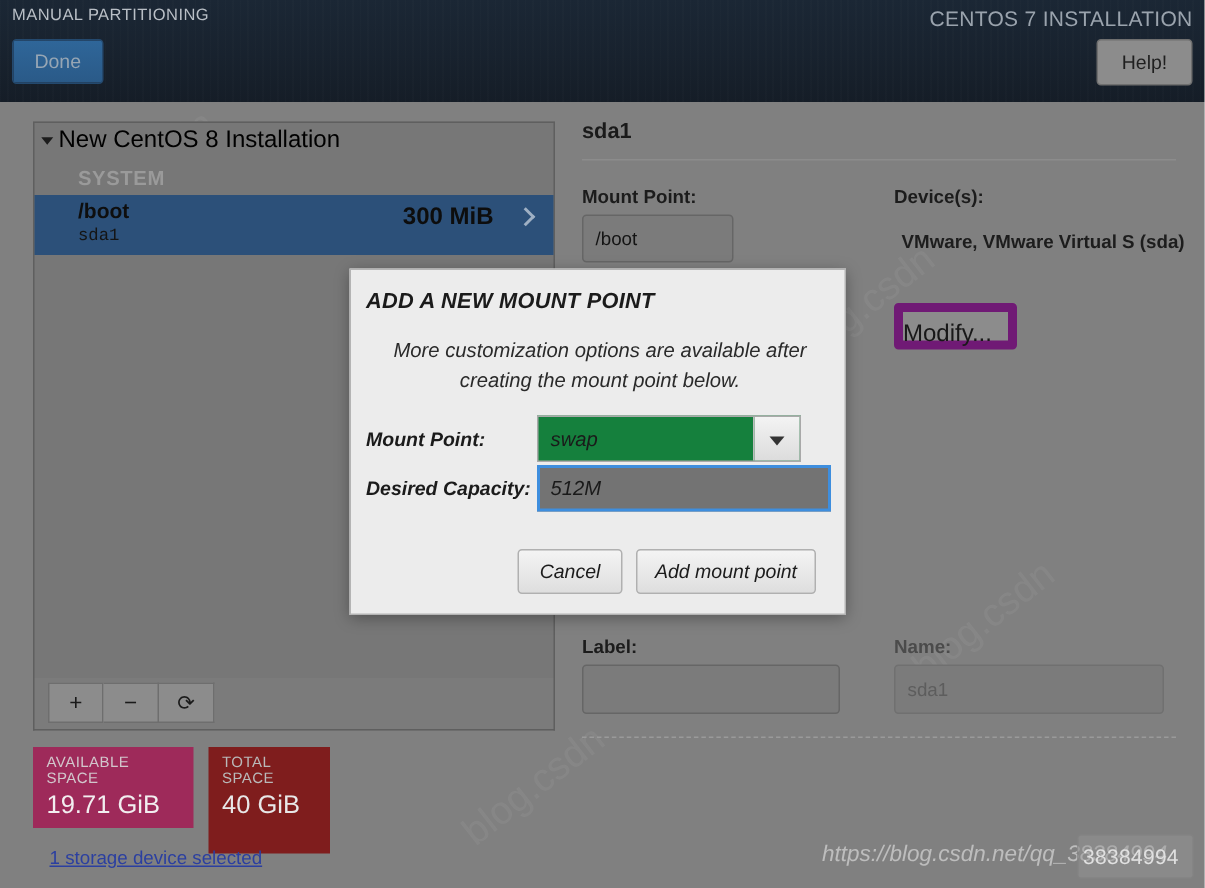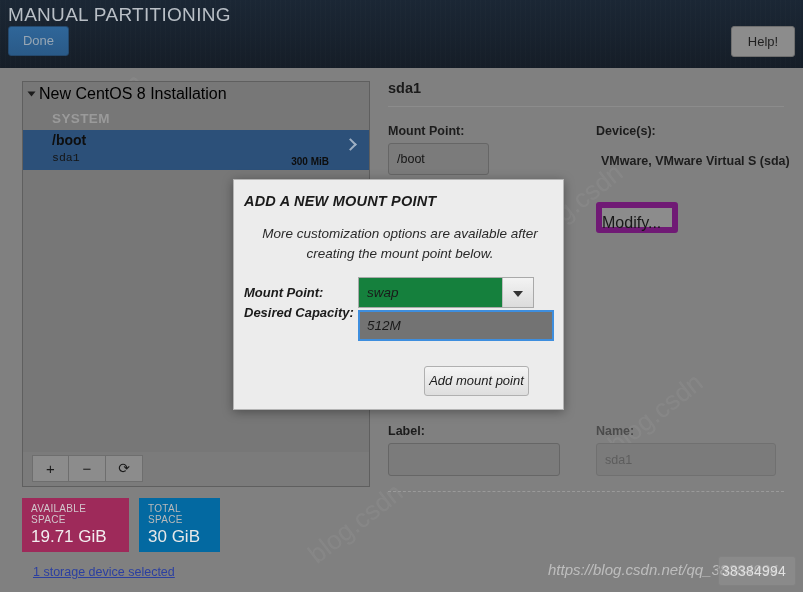--- a/index.html
+++ b/index.html
@@ -31,21 +31,21 @@
     background-image: repeating-linear-gradient(90deg,
       rgba(255,255,255,0.012) 0px,
       rgba(255,255,255,0.012) 1px,
       rgba(0,0,0,0.0) 1px,
       rgba(0,0,0,0.0) 5px);
     pointer-events: none;
   }
   .hdr-title {
     position: absolute;
     left: 8px; top: 4px;
-    font-size: 19px;
+    font-size: 11px;
     letter-spacing: 0.3px;
     color: #b9bfc6;
   }
   .hdr-right-title {
     position: absolute;
     right: 8px; top: 4px;
     font-size: 14px;
     letter-spacing: 0.2px;
     color: #9aa3ad;
   }
@@ -186,24 +186,23 @@
   .part-dev {
     position: absolute;
     left: 29px; top: 21px;
     font-size: 11.5px;
     font-family: "Liberation Mono", monospace;
     color: #151515;
   }
   .part-size {
     position: absolute;
     right: 40px; top: 6px;
-    font-size: 10px;
+    font-size: 16px;
     font-weight: bold;
     color: #0d0d0d;
-    margin-top: 20px;
   }
   .part-chevron {
     position: absolute;
     right: 14px; top: 10px;
     width: 9px; height: 9px;
     border-top: 2px solid #9fb0c4;
     border-right: 2px solid #9fb0c4;
     transform: rotate(45deg);
   }
   .left-toolbar {
@@ -235,22 +234,22 @@
     position: absolute;
     padding: 5px 9px 0 9px;
   }
   .space-avail {
     left: 22px; top: 498px;
     width: 107px; height: 54px;
     background: #9e2a5a;
   }
   .space-total {
     left: 139px; top: 498px;
-    width: 81px; height: 54px;
-    background: #0369a1;
+    width: 81px; height: 71px;
+    background: #7f1d1d;
   }
   .space-cap {
     font-size: 10px;
     color: #d2c6cc;
     letter-spacing: 0.3px;
   }
   .space-total .space-cap { color: #b9b9b9; }
   .space-val {
     font-size: 17px;
     color: #f2eef0;
@@ -411,21 +410,21 @@
     background: linear-gradient(180deg,#f4f4f4,#dedede);
     border: 1px solid #b0b0b0;
     border-radius: 3px;
     font-size: 13px;
     color: #1b1b1b;
     line-height: 28px;
     text-align: center;
     cursor: pointer;
   }
   .btn-cancel { left: 111px; width: 70px; }
-  .btn-add { left: 190px; width: 105px; }
+  .btn-add { left: 190px; width: 120px; }
 
   
   .footer-watermark {
     position: absolute;
     left: 548px; top: 561px;
     font-size: 15px;
     color: #c8c8c8;
     opacity: 0.85;
     white-space: nowrap;
     font-style: italic;
@@ -447,20 +446,21 @@
   }
 </style>
 </head>
 <body>
 
 <div id="app">
 
   <div class="header">
     <div class="header-stripes"></div>
     <div class="hdr-title">MANUAL PARTITIONING</div>
+    <div class="hdr-right-title">CENTOS 7 INSTALLATION</div>
     <div class="done-btn">Done</div>
     <div class="help-btn">Help!</div>
   </div>
 
   <div class="bg-watermark">
     <span style="left:40px;  top:30px;">blog.csdn</span>
     <span style="left:200px; top:200px;">blog.csdn</span>
     <span style="left:120px; top:360px;">blog.csdn</span>
     <span style="left:520px; top:120px;">blog.csdn</span>
     <span style="left:600px; top:330px;">blog.csdn</span>
@@ -486,21 +486,21 @@
     <div class="tb-btn tb-remove">−</div>
     <div class="tb-btn tb-refresh">⟳</div>
   </div>
 
   <div class="space-box space-avail">
     <div class="space-cap">AVAILABLE SPACE</div>
     <div class="space-val">19.71 GiB</div>
   </div>
   <div class="space-box space-total">
     <div class="space-cap">TOTAL SPACE</div>
-    <div class="space-val">30 GiB</div>
+    <div class="space-val">40 GiB</div>
   </div>
   <div class="storage-link">1 storage device selected</div>
 
   <div class="right-panel">
     <div class="rp-title">sda1</div>
     <div class="rp-rule"></div>
 
     <div class="rp-label" style="left:0; top:44px;">Mount Point:</div>
     <div class="rp-field" style="left:0; top:63px; width:101px; height:32px;">/boot</div>
 
@@ -520,23 +520,24 @@
   <div class="dialog">
     <div class="dlg-title">ADD A NEW MOUNT POINT</div>
     <div class="dlg-desc">More customization options are available after creating the mount point below.</div>
 
     <div class="dlg-field-label" style="top:105px;">Mount Point:</div>
     <div class="combo">
       <span class="combo-text">swap</span>
       <span class="combo-arrow"></span>
     </div>
 
-    <div class="dlg-field-label" style="top:125px;">Desired Capacity:</div>
+    <div class="dlg-field-label" style="top:138px;">Desired Capacity:</div>
     <div class="capacity-input">512M</div>
 
+    <div class="dlg-btn btn-cancel">Cancel</div>
     <div class="dlg-btn btn-add">Add mount point</div>
   </div>
 
   <div class="footer-watermark">https://blog.csdn.net/qq_38384994</div>
   <div class="ghost-btn"></div>
   <div class="ghost-num">38384994</div>
 
 </div>
 
 </body></html>

